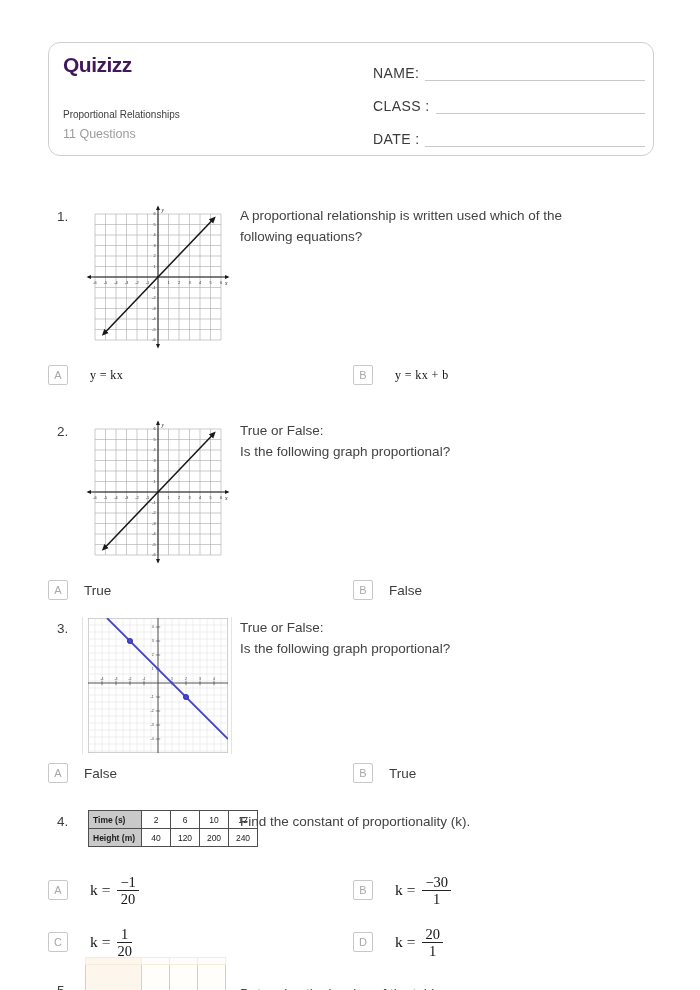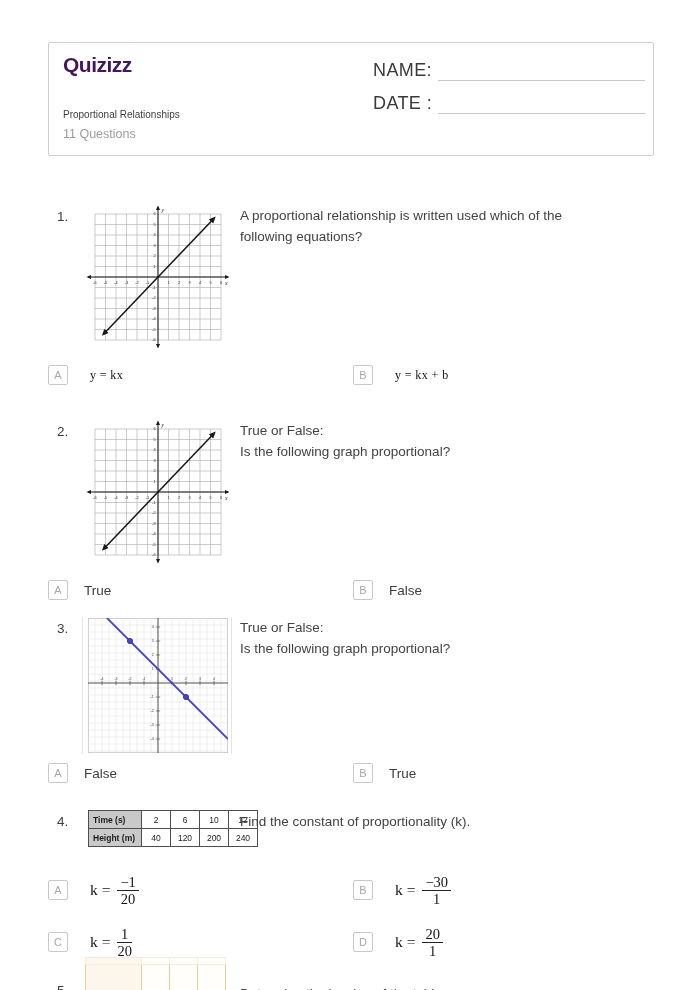--- a/index.html
+++ b/index.html
@@ -1,28 +1,28 @@
 <!DOCTYPE html>
 <html><head>
 <meta charset="utf-8">
 <style>
   html,body{margin:0;padding:0;background:#fff;}
   .page{position:relative;width:700px;height:990px;background:#ffffff;overflow:hidden;
         font-family:"Liberation Sans",sans-serif;color:#414141;}
 
   
   .header{position:absolute;left:48px;top:42px;width:604px;height:112px;
-          border:1px solid #cfcfcf;border-radius:2px;background:#fff;}
+          border:1px solid #cfcfcf;border-radius:12px;background:#fff;}
   .logo{position:absolute;left:14px;top:10px;font-size:21px;font-weight:bold;
         color:#42175b;letter-spacing:-0.5px;}
   .wtitle{position:absolute;left:14px;top:66px;font-size:10px;color:#3c3c3c;}
   .wsub{position:absolute;left:14px;top:84px;font-size:12.5px;color:#9c9c9c;text-align:center;}
   .fields{position:absolute;left:324px;top:8px;width:272px;}
   .frow{display:flex;align-items:flex-end;height:30px;padding-bottom:3px;}
-  .flabel{font-size:18px;color:#3a3a3a;letter-spacing:0.4px;white-space:nowrap;}
+  .flabel{font-size:14px;color:#3a3a3a;letter-spacing:0.4px;white-space:nowrap;}
   .fline{flex:1;border-bottom:1px solid #c9c9c9;height:14px;margin-left:6px;}
 
   
   .qnum{position:absolute;left:57px;font-size:13.5px;color:#3d3d3d;}
   .qtext{position:absolute;left:240px;width:412px;font-size:13.5px;color:#424242;line-height:21px;}
   .qtext span{display:block;}
   .graph{position:absolute;background:#fff;}
   .sep{position:absolute;width:1px;background:#e4e4e4;}
 
   
@@ -59,20 +59,24 @@
 
 <div class="page">
 
   <div class="header">
     <div class="logo" style="color: rgb(66, 23, 91);">Quizizz</div>
     <div class="wtitle">Proportional Relationships</div>
     <div class="wsub">11 Questions</div>
     <div class="fields">
       <div class="frow">
         <span class="flabel">NAME:</span>
+        <span class="fline"></span>
+      </div>
+      <div class="frow">
+        <span class="flabel">CLASS :</span>
         <span class="fline"></span>
       </div>
       <div class="frow">
         <span class="flabel">DATE :</span>
         <span class="fline"></span>
       </div>
     </div>
   </div>
 
   <div class="qnum" style="top:209px">1.</div>

